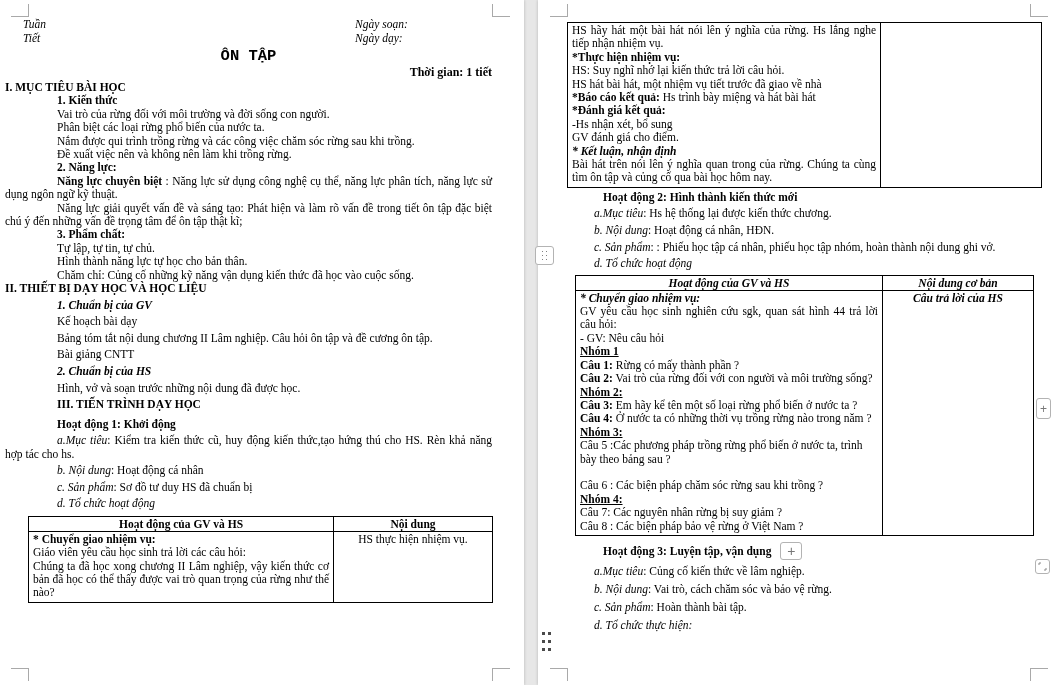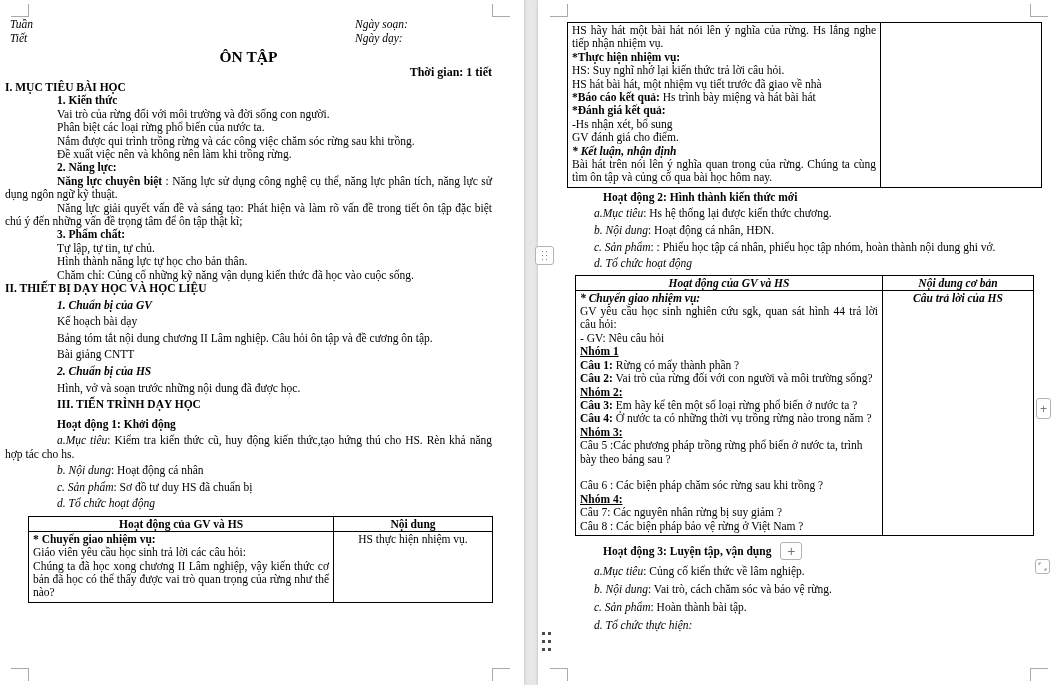--- a/index.html
+++ b/index.html
@@ -24,24 +24,24 @@
   .ind2{text-indent:36px}
   .ind2s{text-indent:27px}
   .sp{margin-top:3.2px}
   .sp2{margin-top:6px}
   .sp3{margin-top:4.6px}
 
   .p1-content{padding:18px 32px 0 5px;}
   .p2-content{padding:0 0 0 29px;width:493px;box-sizing:border-box;}
 
   .meta{position:relative;height:13.5px;font-size:11.5px;}
-  .meta .left{position:absolute;left:5px;top:0;}
+  .meta .left{position:absolute;left:18px;top:0;}
   .meta .right{position:absolute;left:350px;top:0;}
 
-  .doc-title{text-align:center;font-size:15.5px;font-weight:bold;margin-top:3px;line-height:17px;}
+  .doc-title{text-align:center;font-size:15.5px;font-weight:bold;margin-top:3px;line-height:17px;font-family:Liberation Mono, monospace;}
   .doc-subtitle{text-align:right;font-size:12px;font-weight:bold;line-height:14px;}
 
   .bodyblock{margin-top:2px;}
 
   table.tbl{border-collapse:collapse;table-layout:fixed;}
   table.tbl td{border:1px solid #000;vertical-align:top;padding:1px 4px 2px 4px;}
   table.tbl td.hdr{text-align:center;padding:0 2px;font-size:11.5px;line-height:14px;}
 
   .t1{margin:5px 0 0 23px;width:454px;}
   .t1 .c1{width:300px}.t1 .c2{width:154px}

